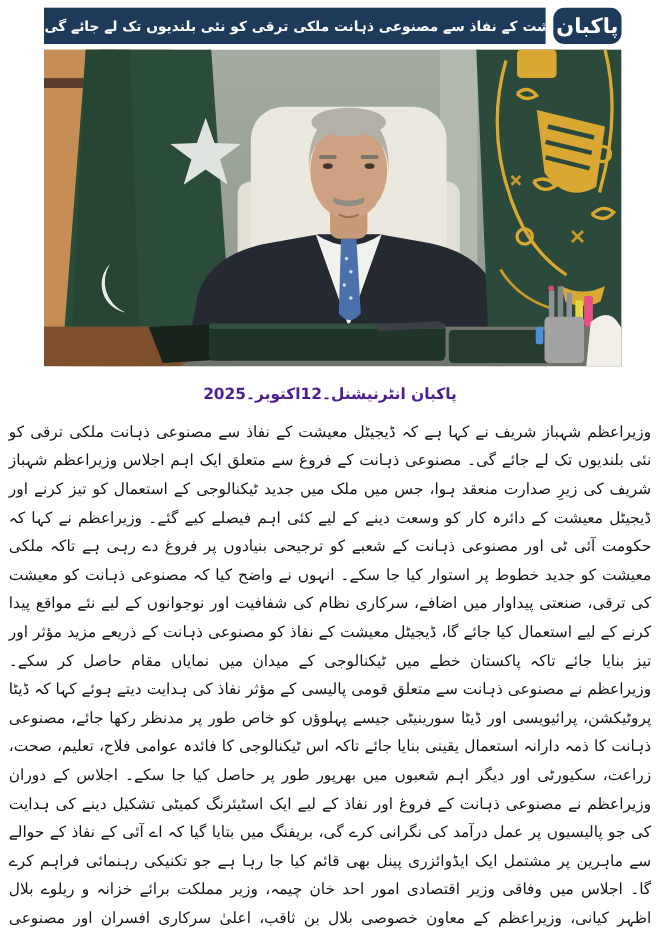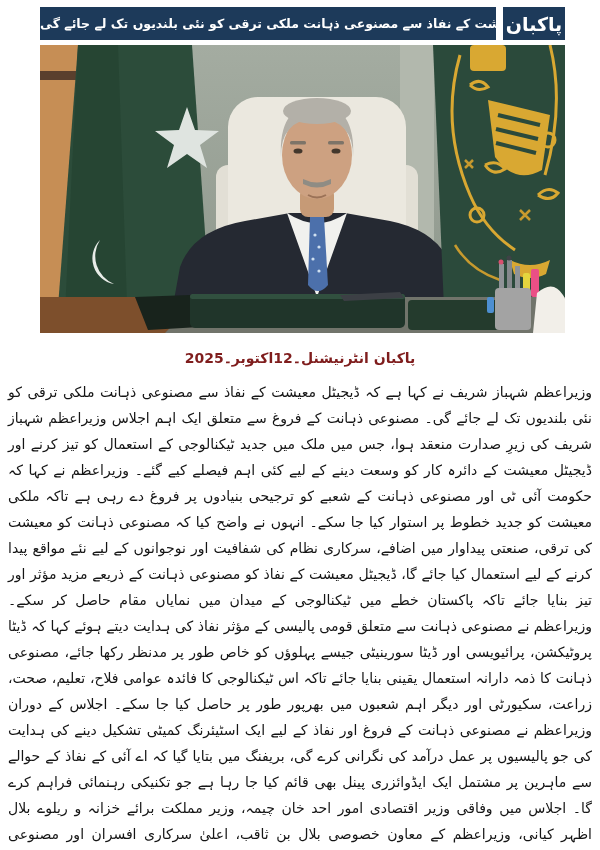--- a/index.html
+++ b/index.html
@@ -14,36 +14,36 @@
   }
   
   .masthead {
     display: flex; align-items: stretch;
     height: 33px; margin: 7px 35px 0 40px; gap: 7px;
   }
   .logo-box {
     background: #1d3a5a; color: #fff;
     width: 62px; flex: 0 0 62px;
     display: flex; align-items: center; justify-content: center;
-    font-weight: bold; font-size: 19px; cursor: pointer;
+    font-weight: bold; font-size: 19px; cursor: pointer; border-radius: 10px;
   }
   .headline-bar {
     background: #1d3a5a; color: #fff;
     flex: 1; display: flex; align-items: center; justify-content: center;
     font-size: 12.5px; font-weight: bold;
     white-space: nowrap; overflow: hidden; letter-spacing: -0.2px;
     padding: 0 4px;
   }
   
   .photo-wrap { margin: 5px 35px 0 40px; width: 525px; height: 288px; }
   .photo-wrap svg { display: block; }
   
   .dateline {
     margin-top: 17px; text-align: center;
-    color: #7f1d1d; font-weight: bold; font-size: 14px;
+    color: #4c1d95; font-weight: bold; font-size: 14px;
   }
   
   .article {
     margin: 13px 8px 0 8px;
     font-size: 14px; line-height: 26px; color: #141414;
     text-align: justify; text-align-last: center;
   }
 </style>
 </head>
 <body>

